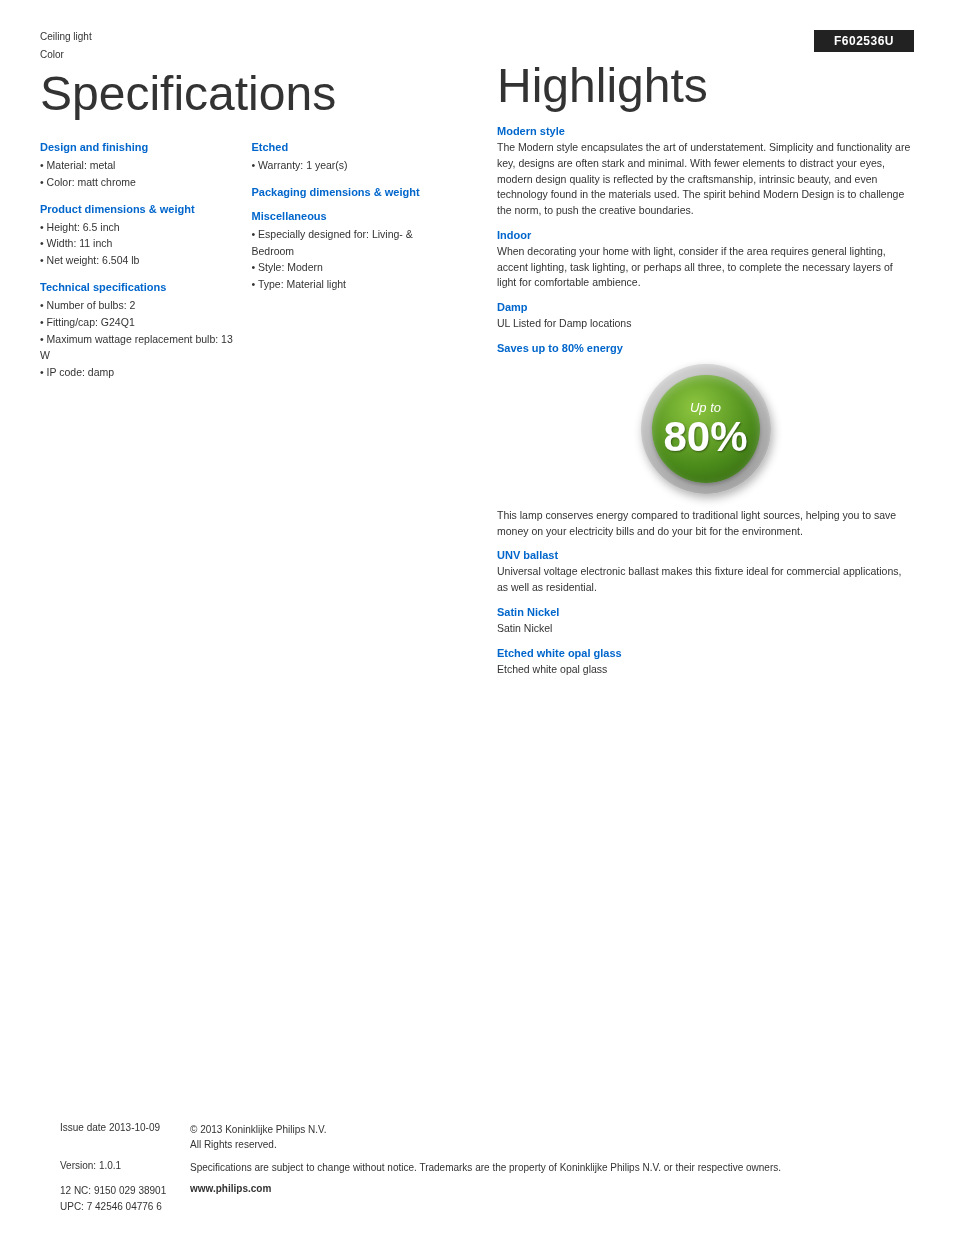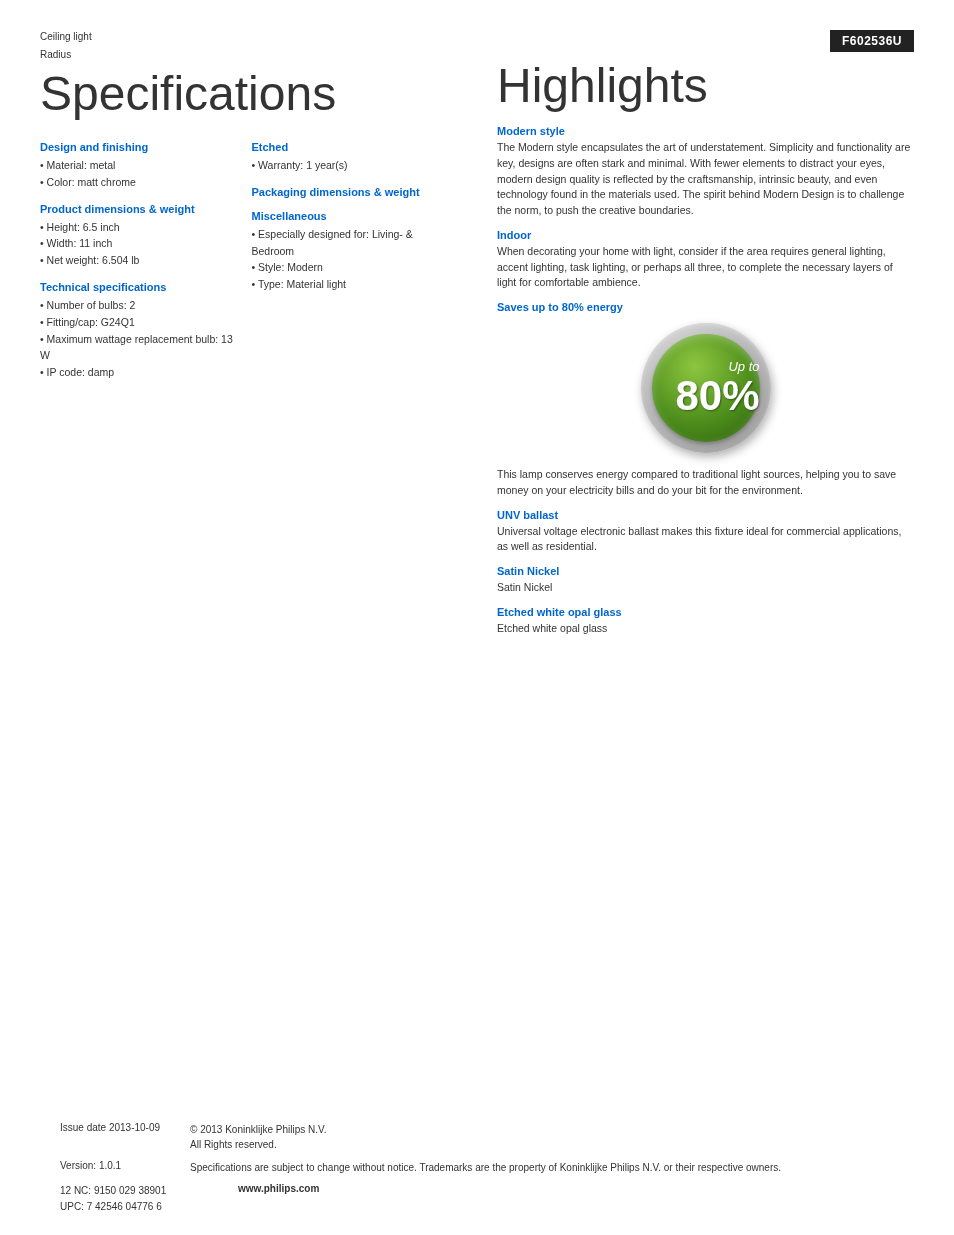--- a/index.html
+++ b/index.html
@@ -43,21 +43,21 @@
 
     
     .model-badge {
       position: absolute;
       top: 30px;
       right: 40px;
       background: #222;
       color: #fff;
       font-size: 12px;
       font-weight: bold;
-      padding: 4px 12px;
+      padding: 4px 20px;
       letter-spacing: 0.5px;
     }
 
     
     .page-title {
       font-size: 48px;
       font-weight: 300;
       color: #333;
       margin-bottom: 20px;
       margin-top: 4px;
@@ -129,21 +129,21 @@
       position: relative;
       box-shadow: 2px 4px 10px rgba(0,0,0,0.3), inset 0 2px 6px rgba(255,255,255,0.5);
     }
     .energy-inner {
       width: 108px;
       height: 108px;
       border-radius: 50%;
       background: radial-gradient(circle at 40% 30%, #8dc63f, #4a8a1a 60%, #2d5a0f 100%);
       display: flex;
       flex-direction: column;
-      align-items: flex-end;
+      align-items: center;
       justify-content: center;
       box-shadow: inset 0 3px 8px rgba(255,255,255,0.3), 0 2px 4px rgba(0,0,0,0.3);
     }
     .energy-up-to {
       font-size: 13px;
       color: #fff;
       font-style: italic;
       font-weight: normal;
       line-height: 1.2;
     }
@@ -175,21 +175,20 @@
     }
     .footer-value {
       font-size: 10px;
       color: #333;
       line-height: 1.5;
     }
     .footer-bottom {
       margin-top: 6px;
       display: flex;
       align-items: flex-start;
-      gap: 48px;
     }
     .footer-nc {
       width: 130px;
       flex-shrink: 0;
     }
     .footer-nc-text {
       font-size: 10px;
       color: #333;
       line-height: 1.6;
     }
@@ -211,21 +210,21 @@
 
 <div class="page">
 
   <div class="model-badge">F602536U</div>
 
   <div class="main-content">
 
     <div class="left-col">
 
       <div class="product-label">Ceiling light</div>
-      <div class="product-label">Radius</div>
+      <div class="product-label">Color</div>
 
       <div class="page-title">Specifications</div>
 
       <div class="two-col">
         <div class="two-col-left">
 
           <div class="section-heading">Design and finishing</div>
           <ul class="spec-list">
             <li>Material: metal</li>
             <li>Color: matt chrome</li>
@@ -272,20 +271,24 @@
       <div class="highlight-section">
         <div class="highlight-heading">Modern style</div>
         <div class="highlight-text">The Modern style encapsulates the art of understatement. Simplicity and functionality are key, designs are often stark and minimal. With fewer elements to distract your eyes, modern design quality is reflected by the craftsmanship, intrinsic beauty, and even technology found in the materials used. The spirit behind Modern Design is to challenge the norm, to push the creative boundaries.</div>
       </div>
 
       <div class="highlight-section">
         <div class="highlight-heading">Indoor</div>
         <div class="highlight-text">When decorating your home with light, consider if the area requires general lighting, accent lighting, task lighting, or perhaps all three, to complete the necessary layers of light for comfortable ambience.</div>
       </div>
 
+      <div class="highlight-section">
+        <div class="highlight-heading">Damp</div>
+        <div class="highlight-text">UL Listed for Damp locations</div>
+      </div>
 
       <div class="highlight-section">
         <div class="highlight-heading">Saves up to 80% energy</div>
       </div>
 
       <div class="energy-badge-container">
         <div class="energy-badge">
           <div class="energy-inner">
             <span class="energy-up-to">Up to</span>
             <span class="energy-percent">80%</span>

